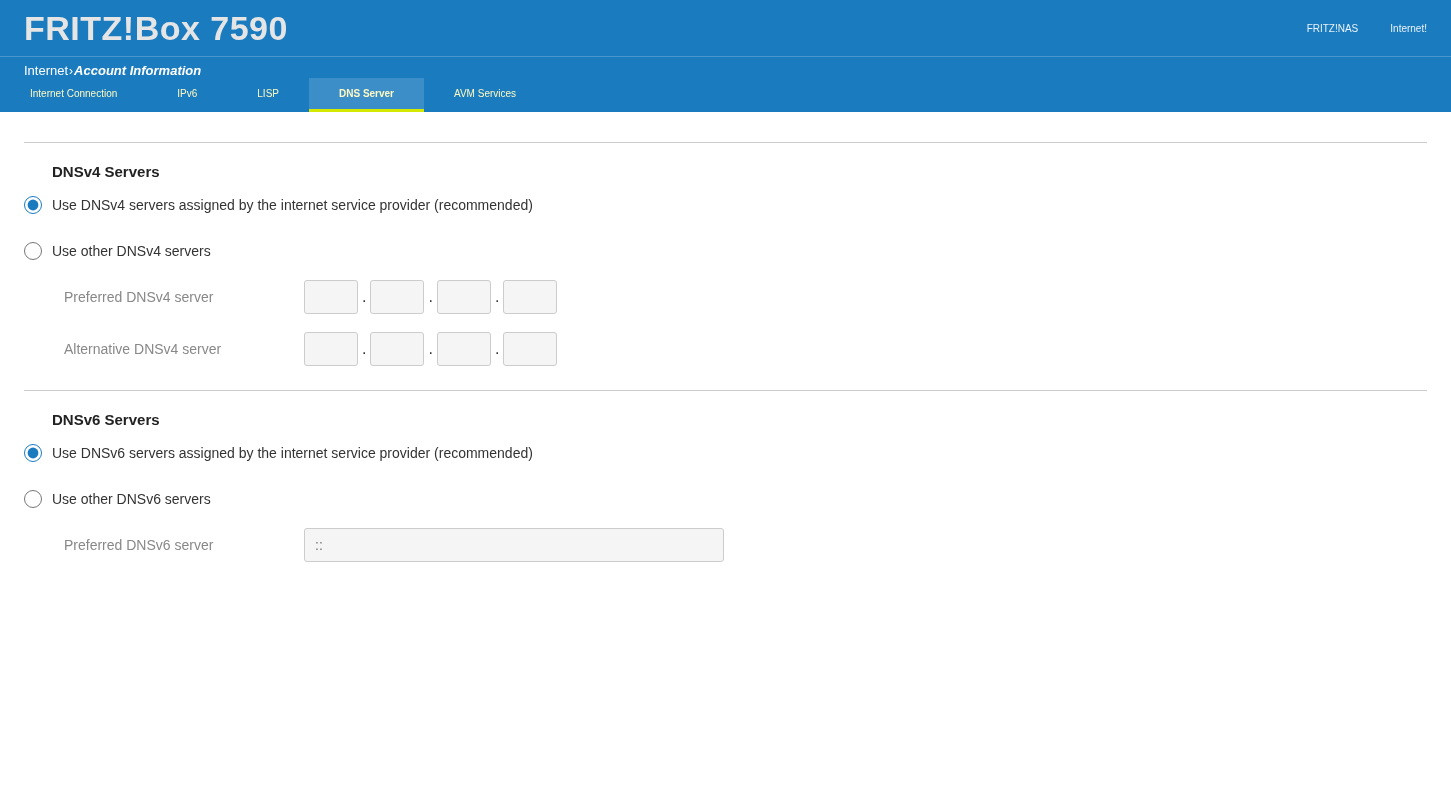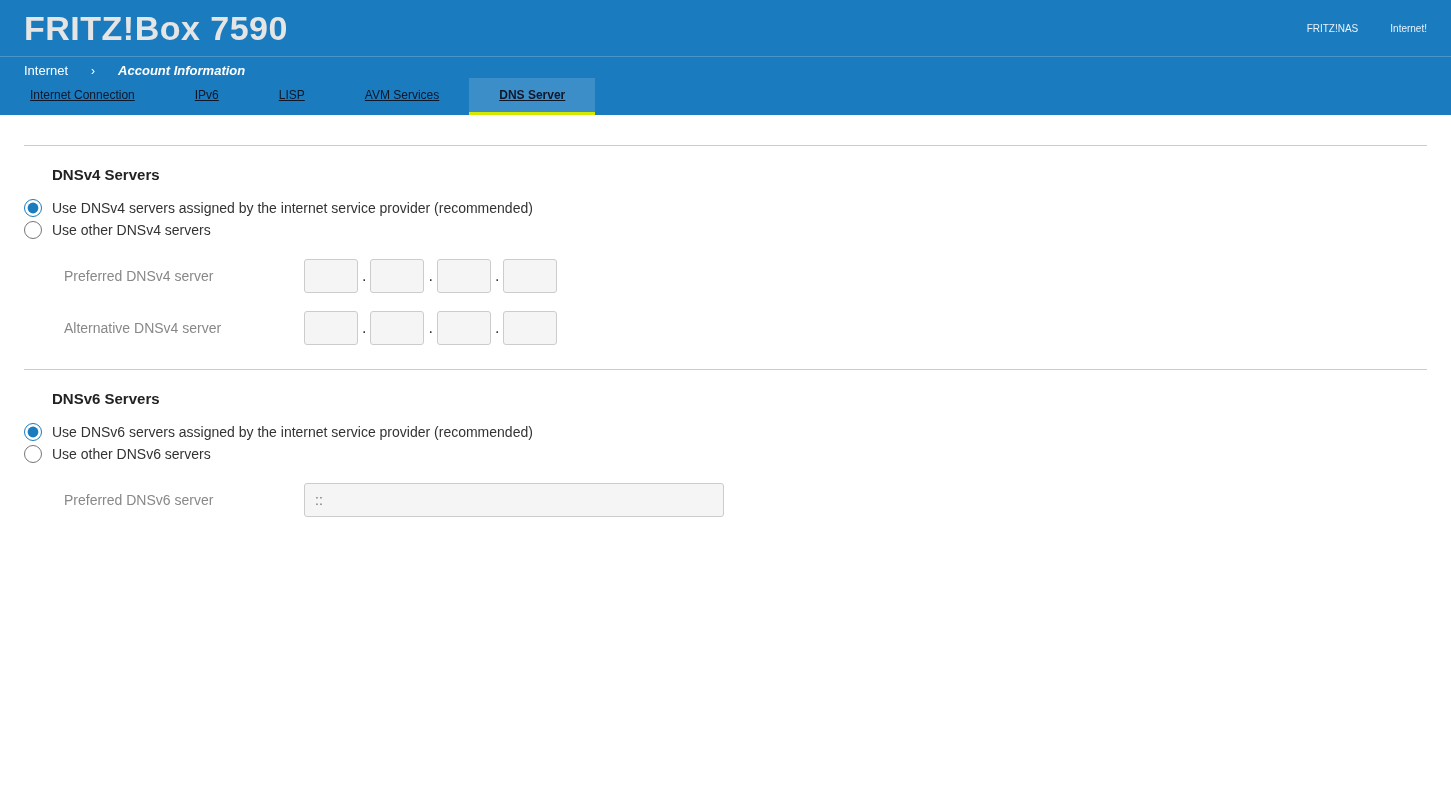--- a/index.html
+++ b/index.html
@@ -30,43 +30,42 @@
       font-size: 10px;
       opacity: 0.9;
     }
 
     
     .breadcrumb-bar {
       background: #1a7bbf;
       padding: 6px 24px 0 24px;
       display: flex;
       align-items: center;
-      gap: 23px;
+      gap: 1px;
       color: #fff;
       font-size: 13px;
       border-top: 1px solid rgba(255,255,255,0.2);
     }
     .breadcrumb-bar .bc-item { color: #fff; text-decoration: none; }
     .breadcrumb-bar .bc-sep { color: #fff; font-size: 12px; }
     .breadcrumb-bar .bc-current { color: #fff; font-weight: bold; font-style: italic; }
 
     
     .tabs-bar {
       background: #1a7bbf;
       display: flex;
       padding: 0 0 0 0;
     }
     .tab {
       padding: 10px 30px;
-      color: #0f172a;
+      color: #fef9c3;
       cursor: pointer;
-      font-size: 12px;
+      font-size: 10px;
       border-bottom: 3px solid transparent;
       user-select: none;
-      text-decoration: underline;
     }
     .tab.active {
       background: rgba(255,255,255,0.15);
       border-bottom: 3px solid #d4e800;
       font-weight: bold;
     }
 
     
     .content {
       padding: 20px 24px;
@@ -89,21 +88,21 @@
       font-size: 15px;
       margin-bottom: 16px;
       color: #222;
       margin-left: 28px;
     }
 
     
     .radio-group {
       display: flex;
       flex-direction: column;
-      gap: 4px;
+      gap: 28px;
       margin-bottom: 20px;
     }
     .radio-label {
       display: flex;
       align-items: center;
       gap: 10px;
       font-size: 14px;
       cursor: pointer;
     }
     .radio-label input[type="radio"] {
@@ -189,22 +188,22 @@
 <div class="breadcrumb-bar">
   <a href="#" class="bc-item">Internet</a>
   <span class="bc-sep">›</span>
   <span class="bc-current">Account Information</span>
 </div>
 
 <div class="tabs-bar">
   <div class="tab">Internet Connection</div>
   <div class="tab">IPv6</div>
   <div class="tab">LISP</div>
+  <div class="tab active">DNS Server</div>
   <div class="tab">AVM Services</div>
-  <div class="tab active">DNS Server</div>
 </div>
 
 <div class="content">
   <hr class="divider">
 
   <div class="section-title">DNSv4 Servers</div>
   <div class="radio-group">
     <label class="radio-label">
       <input type="radio" name="dnsv4" checked="" style="">
       <span>Use DNSv4 servers assigned by the internet service provider (recommended)</span>

